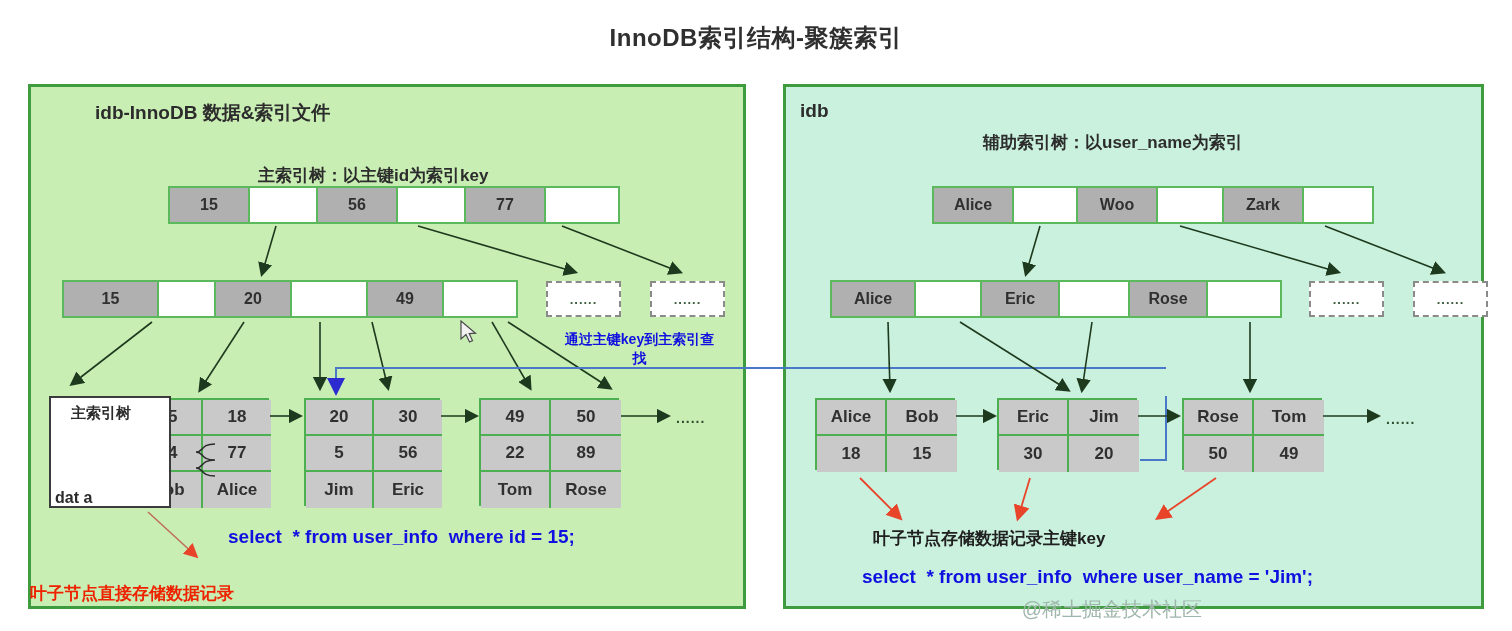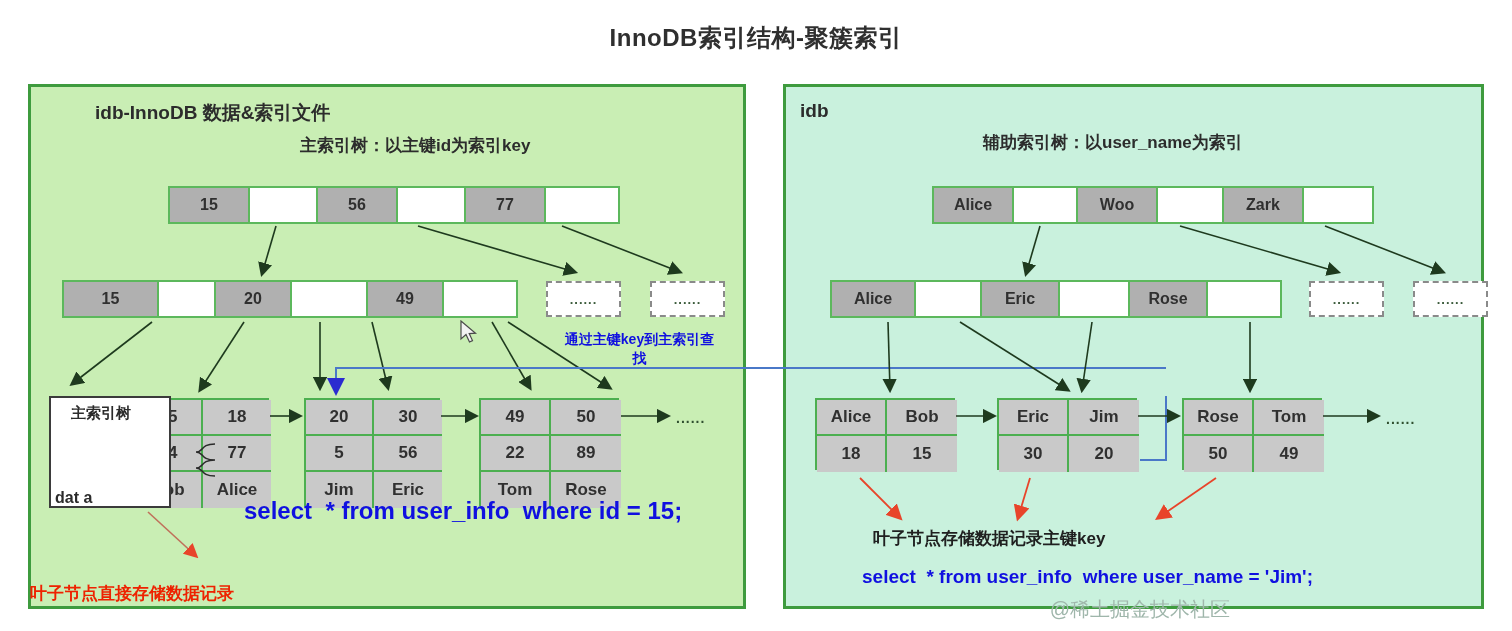--- a/index.html
+++ b/index.html
@@ -1,19 +1,19 @@
 <!DOCTYPE html>
 <html><head>
 <meta charset="utf-8">
 <style>
   html,body{margin:0;padding:0;background:#ffffff;}
   body{width:1512px;height:631px;position:relative;overflow:hidden;
        font-family:"Liberation Sans","DejaVu Sans",sans-serif;}
 
-  #canvas{position:absolute;left:0;top:0;width:1220px;height:631px;padding-left:28px;}
+  #canvas{position:absolute;left:0;top:0;width:1220px;height:631px;}
 
   .title{
     position:absolute;left:0;top:22px;width:1512px;text-align:center;
     font-size:24px;font-weight:bold;color:#2f2f2f;letter-spacing:.5px;
   }
 
   .panel{position:absolute;box-sizing:border-box;border:3px solid #3e9b3e;}
   #panel-left{left:28px;top:84px;width:718px;height:525px;background:#c9eeb4;}
   #panel-right{left:783px;top:84px;width:701px;height:525px;background:#c9f1dd;}
 
@@ -68,21 +68,21 @@
 </head>
 <body>
 
 <div id="canvas">
 
   <div class="title">InnoDB索引结构-聚簇索引</div>
 
   <div class="panel" id="panel-left"></div>
 
   <div class="panel-title" style="left:95px;top:100px;">idb-InnoDB 数据&amp;索引文件</div>
-  <div class="tree-caption" style="left:258px;top:134px;margin-left:42px;">主索引树：以主键id为索引key</div>
+  <div class="tree-caption" style="left:258px;top:164px;">主索引树：以主键id为索引key</div>
 
   <div class="idxnode" style="left:168px;top:186px;width:452px;height:38px;">
     <div class="cell key" style="width:80px;">15</div>
     <div class="cell ptr" style="width:68px;"></div>
     <div class="cell key" style="width:80px;">56</div>
     <div class="cell ptr" style="width:68px;"></div>
     <div class="cell key" style="width:80px;">77</div>
     <div class="cell ptr" style="width:72px;"></div>
   </div>
 
@@ -135,21 +135,21 @@
     <div class="lc c2">89</div>
     <div class="lc lastrow">Tom</div>
     <div class="lc c2 lastrow">Rose</div>
   </div>
 
   <div class="dots-plain" style="left:676px;top:410px;">......</div>
 
   <div class="anno anno-blue" style="left:537px;top:330px;width:205px;text-align:center;font-size:14px;line-height:19px;">通过主键key到主索引查
 找</div>
   <div class="anno anno-red" style="left:30px;top:562px;font-size:17px;">叶子节点直接存储数据记录</div>
-  <div class="anno anno-blue" style="left:228px;top:497px;font-size:24px;margin-left:16px;">select  * from user_info  where id = 15;</div>
+  <div class="anno anno-blue" style="left:228px;top:526px;font-size:19px;">select  * from user_info  where id = 15;</div>
 
   <div class="panel" id="panel-right"></div>
 
   <div class="panel-title" style="left:800px;top:100px;">idb</div>
   <div class="tree-caption" style="left:983px;top:131px;">辅助索引树：以user_name为索引</div>
 
   <div class="idxnode" style="left:932px;top:186px;width:442px;height:38px;">
     <div class="cell key" style="width:80px;">Alice</div>
     <div class="cell ptr" style="width:64px;"></div>
     <div class="cell key" style="width:80px;">Woo</div>

